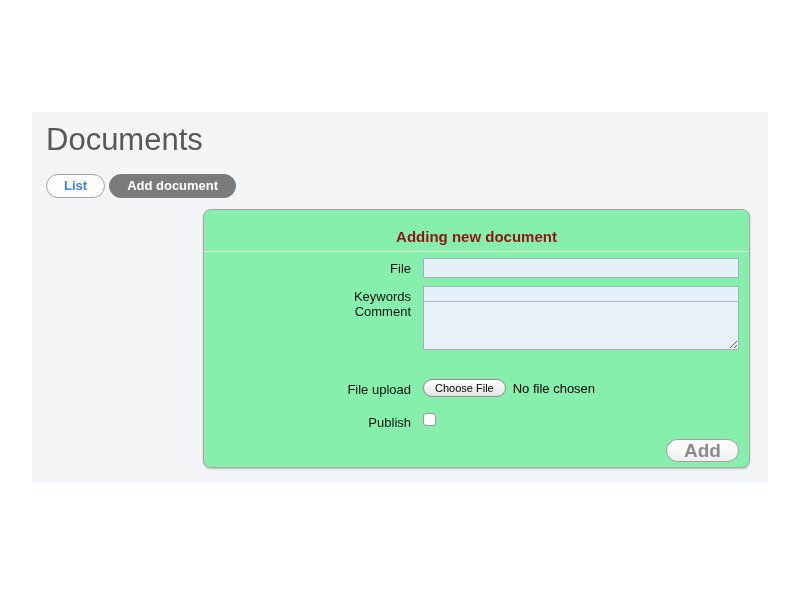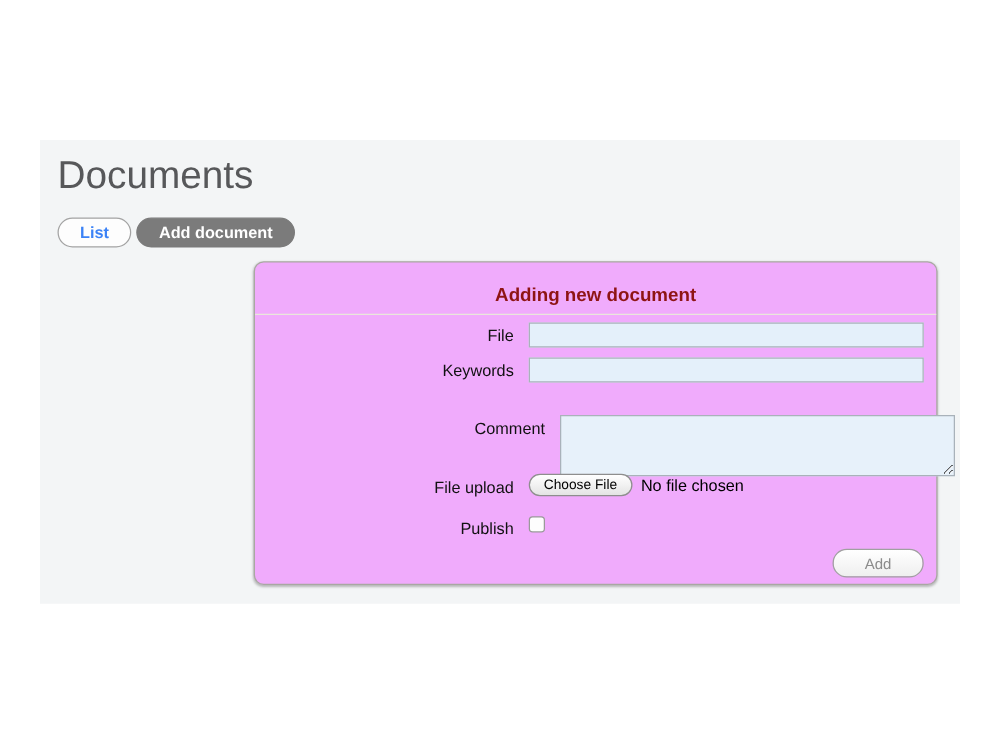--- a/index.html
+++ b/index.html
@@ -46,21 +46,21 @@
   }
   .tab.active {
     background: #7b7b7b;
     border: 1px solid #7b7b7b;
     color: #ffffff;
   }
   .panel {
     position: absolute;
     left: 171px; top: 97px;
     width: 547px; height: 259px;
-    background: #f0abfc;
+    background: #86efac;
     border: 1px solid #a9a8a2;
     border-radius: 8px;
     box-shadow: 0 1px 2px rgba(0,0,0,0.25);
   }
   .panel-title {
     position: absolute;
     left: 0; top: 18px;
     width: 100%;
     text-align: center;
     font-size: 15px;
@@ -83,21 +83,21 @@
   .form-row .field-label {
     width: 207px;
     text-align: right;
     font-size: 13px;
     color: #111111;
     padding-top: 3px;
   }
   .form-row .ctrl-wrap { margin-left: 12px; }
   .row-title    { top: 48px; }
   .row-keywords { top: 76px; }
-  .row-comment  { top: 122px; margin-left: 25px; }
+  .row-comment  { top: 91px; }
   .row-file     { top: 169px; }
   .row-publish  { top: 202px; }
   .text-input {
     width: 316px;
     height: 20px;
     background: #e4f0fa;
     border: 1px solid #a9b2ba;
     font-size: 13px;
     padding: 0 3px;
     font-family: "Liberation Sans", sans-serif;
@@ -140,22 +140,22 @@
     border-radius: 3px;
     cursor: pointer;
   }
   .add-btn {
     position: absolute;
     right: 10px; top: 229px;
     width: 73px; height: 23px;
     border-radius: 12px;
     border: 1px solid #a0a0a0;
     background: linear-gradient(#ffffff, #efefef);
-    font-size: 12px;
-    font-weight: normal;
+    font-size: 19px;
+    font-weight: bold;
     color: #8b8b8b;
     font-family: "Liberation Sans", sans-serif;
     cursor: pointer;
   }
 </style>
 </head>
 <body>
 
 <div class="content-area">
 

